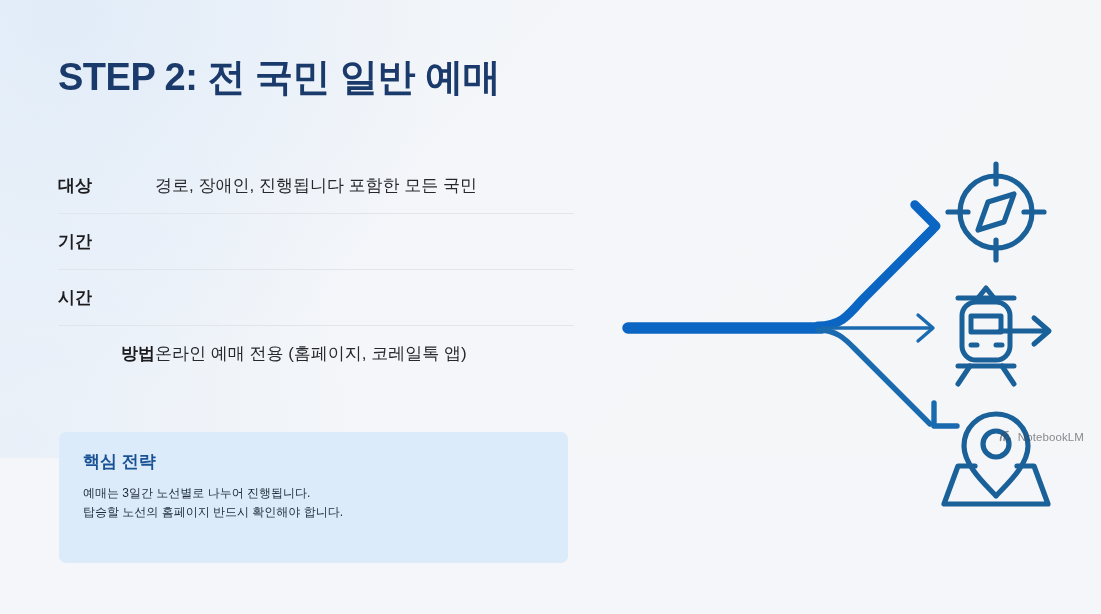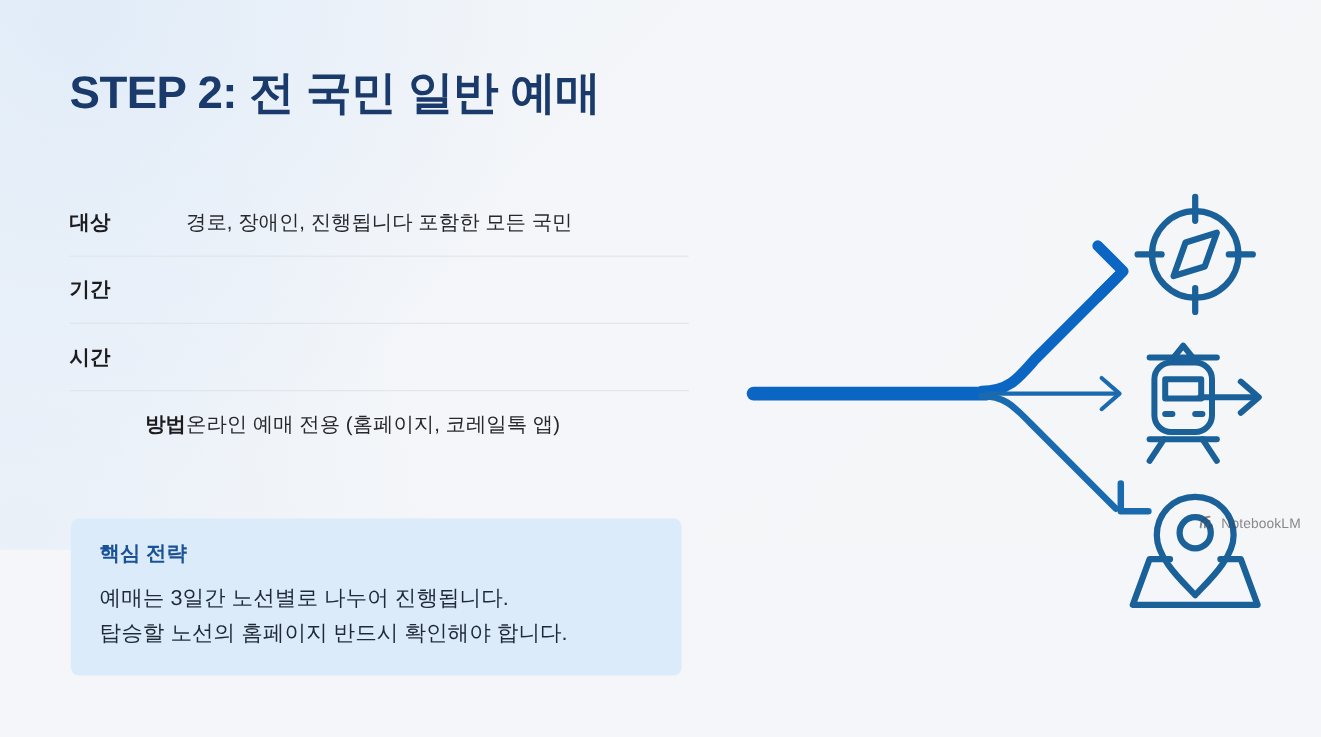--- a/index.html
+++ b/index.html
@@ -83,21 +83,21 @@
     margin-top: 16px;
   }
   #callout-title {
     font-size: 17px;
     font-weight: bold;
     color: #1a5296;
     margin-bottom: 11px;
     white-space: nowrap;
   }
   .callout-line {
-    font-size: 18px;
+    font-size: 12px;
     color: #1e2a38;
     line-height: 1.62;
     white-space: nowrap;
   }
 
   
   #graphic {
     position: absolute;
     left: 600px;
     top: 130px;

